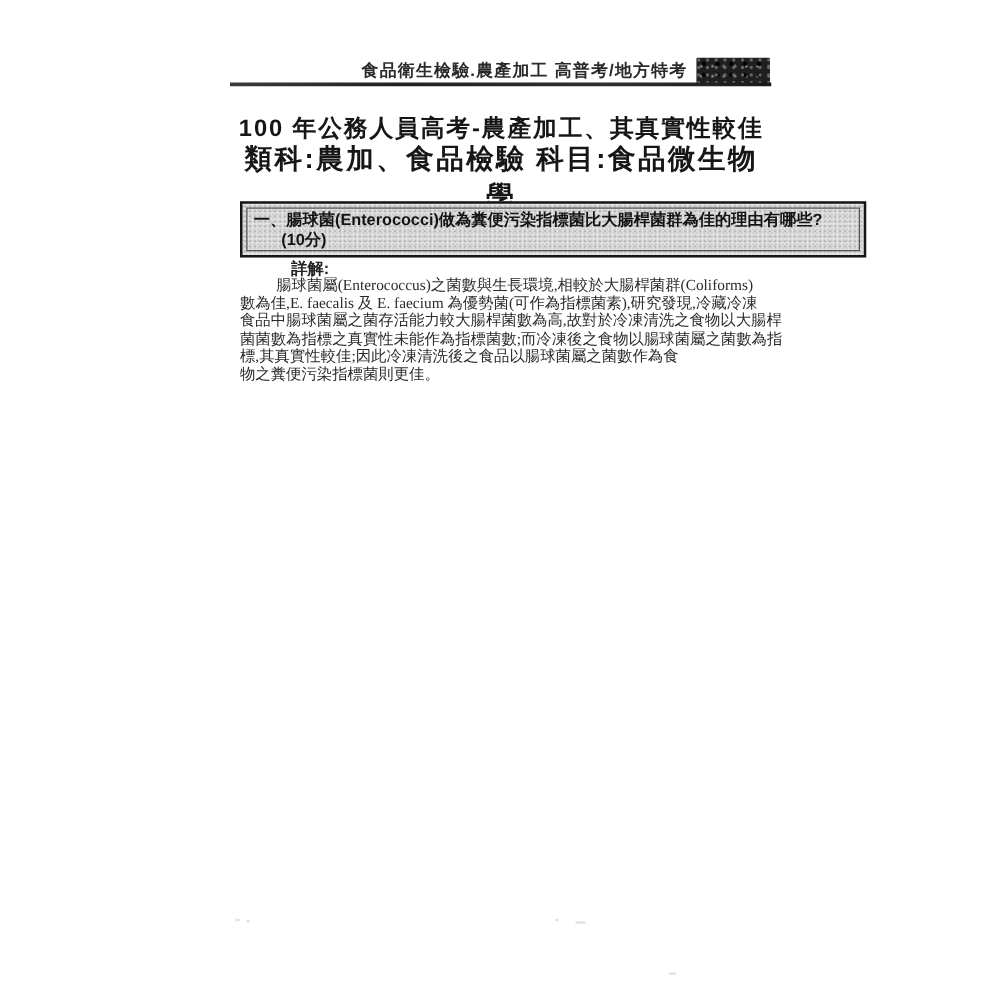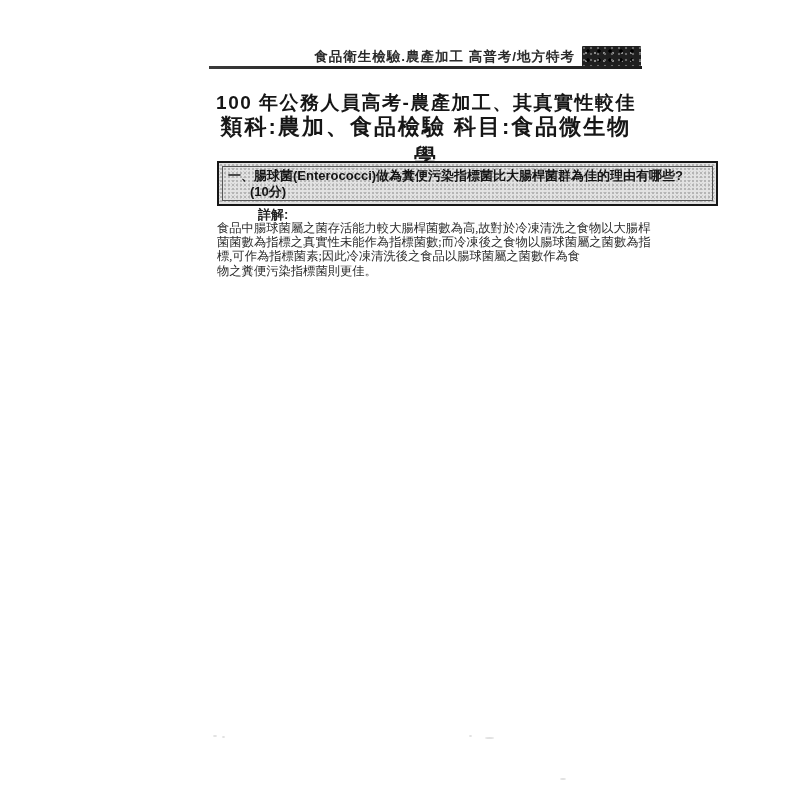--- a/index.html
+++ b/index.html
@@ -7,21 +7,20 @@
   body {
     background: #ffffff;
     font-family: "Liberation Serif", serif;
     color: #1e1e1e;
     position: relative;
     overflow: hidden;
   }
   .scan {
     position: absolute; inset: 0;
     filter: blur(0.3px);
-    margin-left: 25px;
   }
   
   .header-text {
     position: absolute;
     left: 185px; top: 48px; width: 365px;
     text-align: right;
     font-family: "Liberation Sans", sans-serif;
     font-weight: bold;
     font-size: 13.5px;
     letter-spacing: 1px;
@@ -119,23 +118,25 @@
   <div class="title-block title-2">類科:農加、食品檢驗  科目:食品微生物學</div>
 
   <div class="question-box">
     <div class="q-line1">一、腸球菌(Enterococci)做為糞便污染指標菌比大腸桿菌群為佳的理由有哪些?</div>
     <div class="q-line2">(10分)</div>
   </div>
 
   <div class="answer-label">詳解:</div>
 
   <div class="answer-body">
+    <div class="a-line indent">腸球菌屬(Enterococcus)之菌數與生長環境,相較於大腸桿菌群(Coliforms)</div>
+    <div class="a-line">數為佳,E. faecalis 及 E. faecium 為優勢菌(可作為指標菌素),研究發現,冷藏冷凍</div>
     <div class="a-line">食品中腸球菌屬之菌存活能力較大腸桿菌數為高,故對於冷凍清洗之食物以大腸桿</div>
     <div class="a-line">菌菌數為指標之真實性未能作為指標菌數;而冷凍後之食物以腸球菌屬之菌數為指</div>
-    <div class="a-line">標,可作為指標菌素;因此冷凍清洗後之食品以腸球菌屬之菌數作為食</div>
+    <div class="a-line">標,其真實性較佳;因此冷凍清洗後之食品以腸球菌屬之菌數作為食</div>
     <div class="a-line">物之糞便污染指標菌則更佳。</div>
   </div>
 
   <div class="speck speck-1"></div>
   <div class="speck speck-2"></div>
   <div class="speck speck-3"></div>
   <div class="speck speck-4"></div>
   <div class="speck speck-5"></div>
 
 </div>

